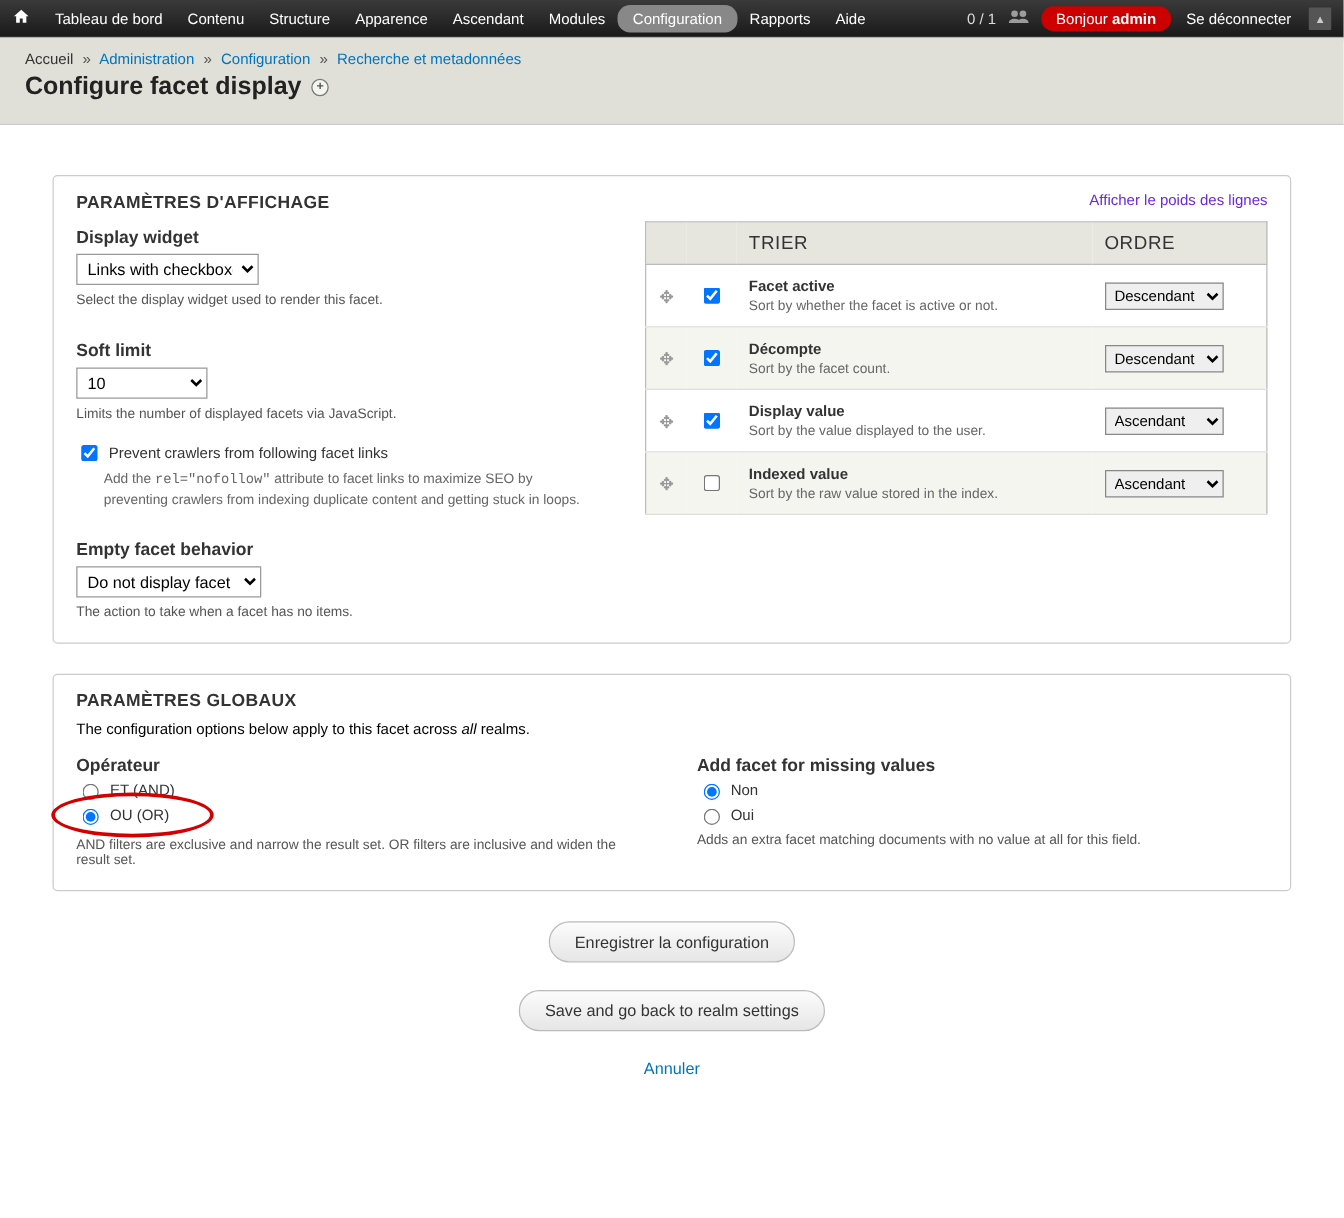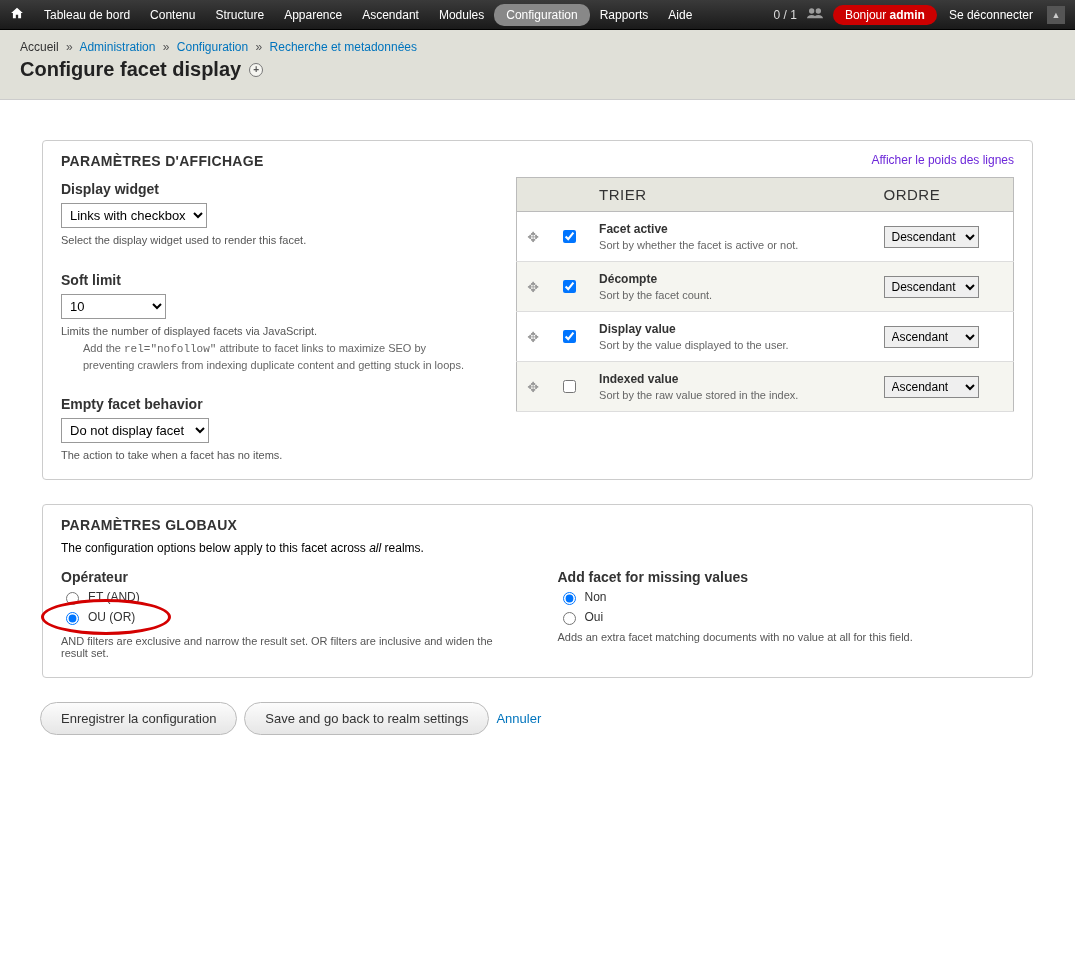--- a/index.html
+++ b/index.html
@@ -149,21 +149,21 @@
   .radio-row { display:flex; align-items:center; gap:6px; margin: 4px 0; }
 
   .highlight-ellipse {
     position: absolute;
     border: 3px solid #d40000;
     border-radius: 50%;
     width: 130px; height: 36px;
     pointer-events: none;
   }
 
-  .actions { margin-top: 10px; display:flex; align-items:center; gap: 7px; }
+  .actions { margin-top: 10px; display:flex; align-items:center; gap: 22px; flex-direction: column; }
   .btn {
     background: linear-gradient(#fcfcfc, #e6e6e6);
     border: 1px solid #bbb;
     border-radius: 18px;
     padding: 8px 20px;
     font-size: 13px;
     color: #333;
     cursor: pointer;
   }
   .cancel-link { color: #0074bd; text-decoration: none; font-size: 13px; text-align: right; }
@@ -226,20 +226,24 @@
           <option>Links with checkboxes</option>
         </select>
         <div class="desc">Select the display widget used to render this facet.</div>
 
         <div class="field-label" style="margin-top:26px;">Soft limit</div>
         <select class="styled small">
           <option>10</option>
         </select>
         <div class="desc">Limits the number of displayed facets via JavaScript.</div>
 
+        <div class="chk-row">
+          <input type="checkbox" checked="" style="">
+          <span class="chk-label">Prevent crawlers from following facet links</span>
+        </div>
         <div class="chk-desc">
           <span>Add the </span><code>rel="nofollow"</code><span> attribute to facet links to maximize SEO by preventing crawlers from indexing duplicate content and getting stuck in loops.</span>
         </div>
 
         <div class="field-label" style="margin-top:22px;">Empty facet behavior</div>
         <select class="styled" style="width:148px;">
           <option>Do not display facet</option>
         </select>
         <div class="desc">The action to take when a facet has no items.</div>
       </div>

